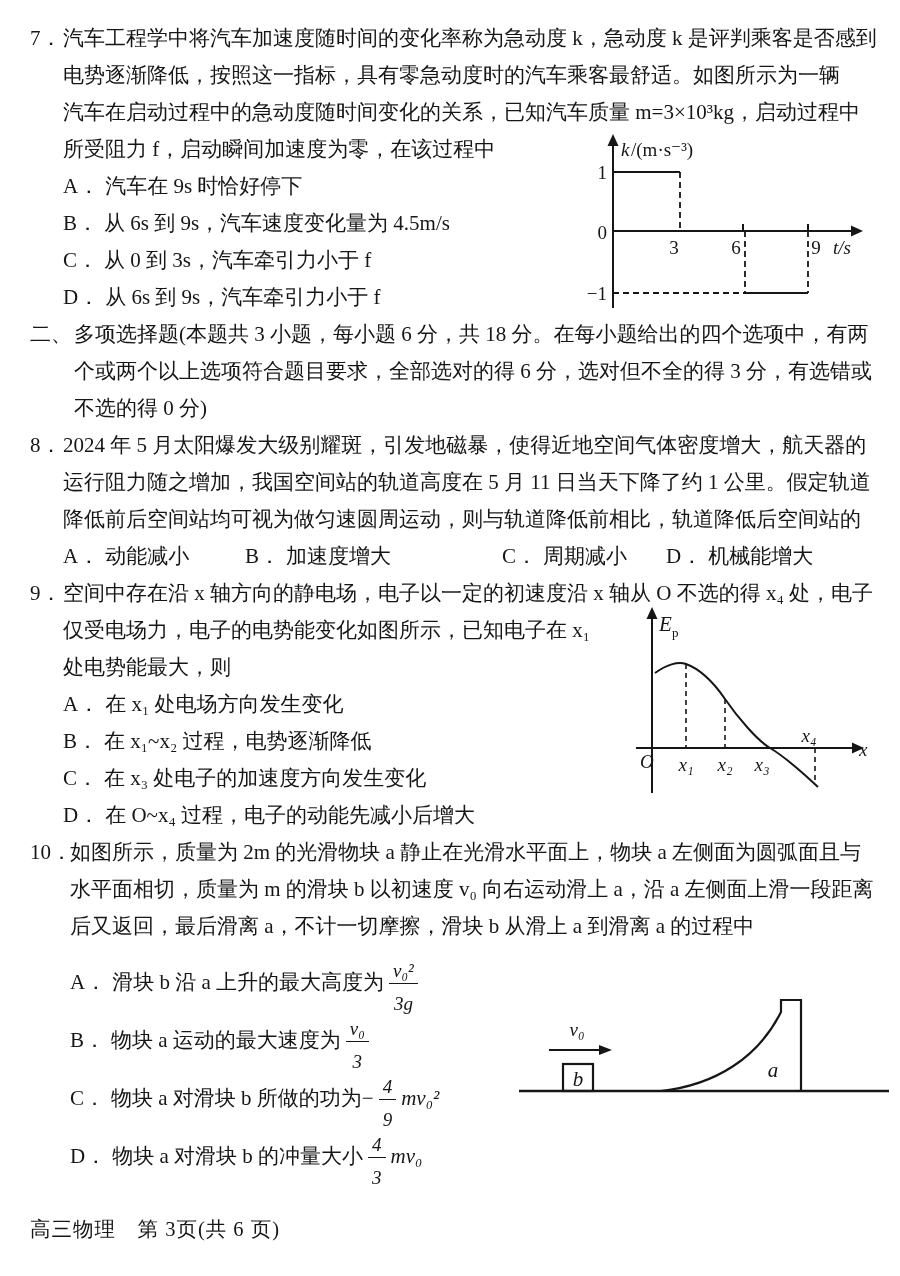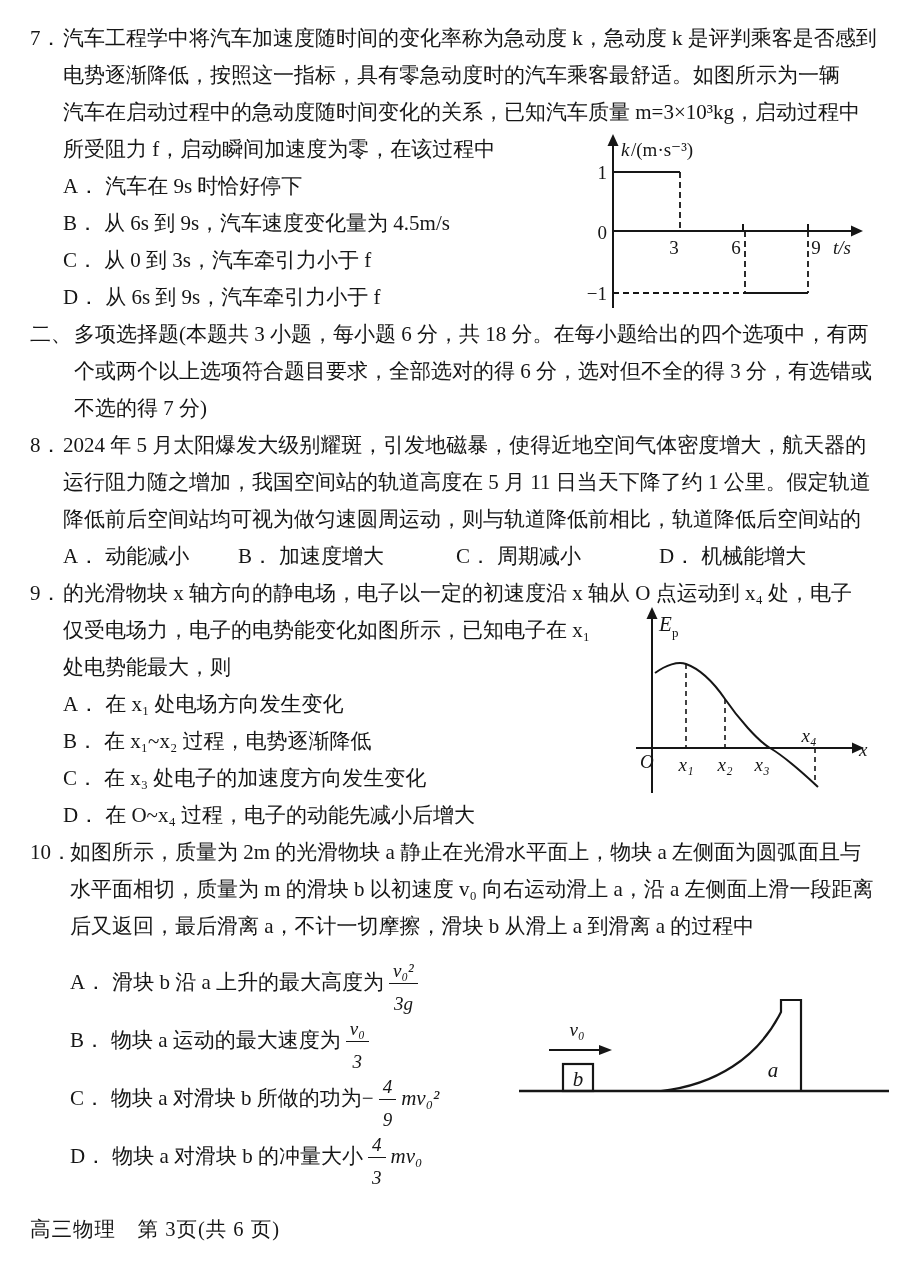--- a/index.html
+++ b/index.html
@@ -15,21 +15,21 @@
     padding:20px 18px 0 30px;
     overflow:hidden;
   }
   .q { position:relative; padding-left:33px; }
   .q.sec { padding-left:44px; }
   .q.qten { padding-left:40px; }
   .qnum { position:absolute; left:0; top:0; line-height:37px; }
   .line { line-height:37px; white-space:nowrap; }
   .optlabel { margin-right:6px; }
   .optrow { display:flex; line-height:37px; white-space:nowrap; }
-  .optrow .o1 { width:175px; } .optrow .o2 { width:218px; } .optrow .o3 { width:203px; }
+  .optrow .o1 { width:175px; } .optrow .o2 { width:218px;margin-left:7px; } .optrow .o3 { width:203px;text-align:center; }
   .optf { display:flex; align-items:center; height:58px; white-space:nowrap; }
   .optf.first { margin-top:8px; }
   .frac { display:inline-flex; flex-direction:column; align-items:center;
           font-style:italic; font-size:19px; line-height:1.18; margin:0 5px; }
   .frac .num { border-bottom:1.8px solid #161616; padding:0 4px 1px;margin-top:11px; }
   .frac .den { padding-top:9px; }
   .var { font-style:italic; }
   .fig { position:absolute; }
   svg text { font-family:"Liberation Serif","DejaVu Serif",serif; font-size:19px; fill:#161616; }
   svg text.it { font-style:italic; }
@@ -79,39 +79,39 @@
       <text x="161" y="122" text-anchor="middle">6</text>
       <text x="241" y="122" text-anchor="middle">9</text>
       <text x="258" y="122" class="it">t/s</text>
     </svg>
   </section>
 
   <section class="q sec">
     <span class="qnum">二、</span>
     <div class="line">多项选择题(本题共 3 小题，每小题 6 分，共 18 分。在每小题给出的四个选项中，有两</div>
     <div class="line">个或两个以上选项符合题目要求，全部选对的得 6 分，选对但不全的得 3 分，有选错或</div>
-    <div class="line">不选的得 7 分)</div>
+    <div class="line">不选的得 0 分)</div>
   </section>
 
   <section class="q">
     <span class="qnum">8．</span>
     <div class="line">2024 年 5 月太阳爆发大级别耀斑，引发地磁暴，使得近地空间气体密度增大，航天器的</div>
     <div class="line">运行阻力随之增加，我国空间站的轨道高度在 5 月 11 日当天下降了约 1 公里。假定轨道</div>
     <div class="line">降低前后空间站均可视为做匀速圆周运动，则与轨道降低前相比，轨道降低后空间站的</div>
     <div class="optrow">
       <span class="o1"><span class="optlabel">A．</span><span>动能减小</span></span>
       <span class="o2"><span class="optlabel">B．</span><span>加速度增大</span></span>
       <span class="o3"><span class="optlabel">C．</span><span>周期减小</span></span>
       <span><span class="optlabel">D．</span><span>机械能增大</span></span>
     </div>
   </section>
 
   <section class="q">
     <span class="qnum">9．</span>
-    <div class="line">的光滑物块 x 轴方向的静电场，电子以一定的初速度沿 x 轴从 O 点运动到 x₄ 处，电子</div>
+    <div class="line">空间中存在沿 x 轴方向的静电场，电子以一定的初速度沿 x 轴从 O 不选的得 x₄ 处，电子</div>
     <div class="line">仅受电场力，电子的电势能变化如图所示，已知电子在 x₁</div>
     <div class="line">处电势能最大，则</div>
     <div class="line"><span class="optlabel">A．</span><span>在 x₁ 处电场方向发生变化</span></div>
     <div class="line"><span class="optlabel">B．</span><span>在 x₁~x₂ 过程，电势逐渐降低</span></div>
     <div class="line"><span class="optlabel">C．</span><span>在 x₃ 处电子的加速度方向发生变化</span></div>
     <div class="line"><span class="optlabel">D．</span><span>在 O~x₄ 过程，电子的动能先减小后增大</span></div>
 
     <svg class="fig" style="left:598px; top:28px;" width="245" height="196" viewBox="0 0 245 196">
       <g stroke="#161616" stroke-width="2" fill="none">
         <line x1="24" y1="10" x2="24" y2="190"></line>

